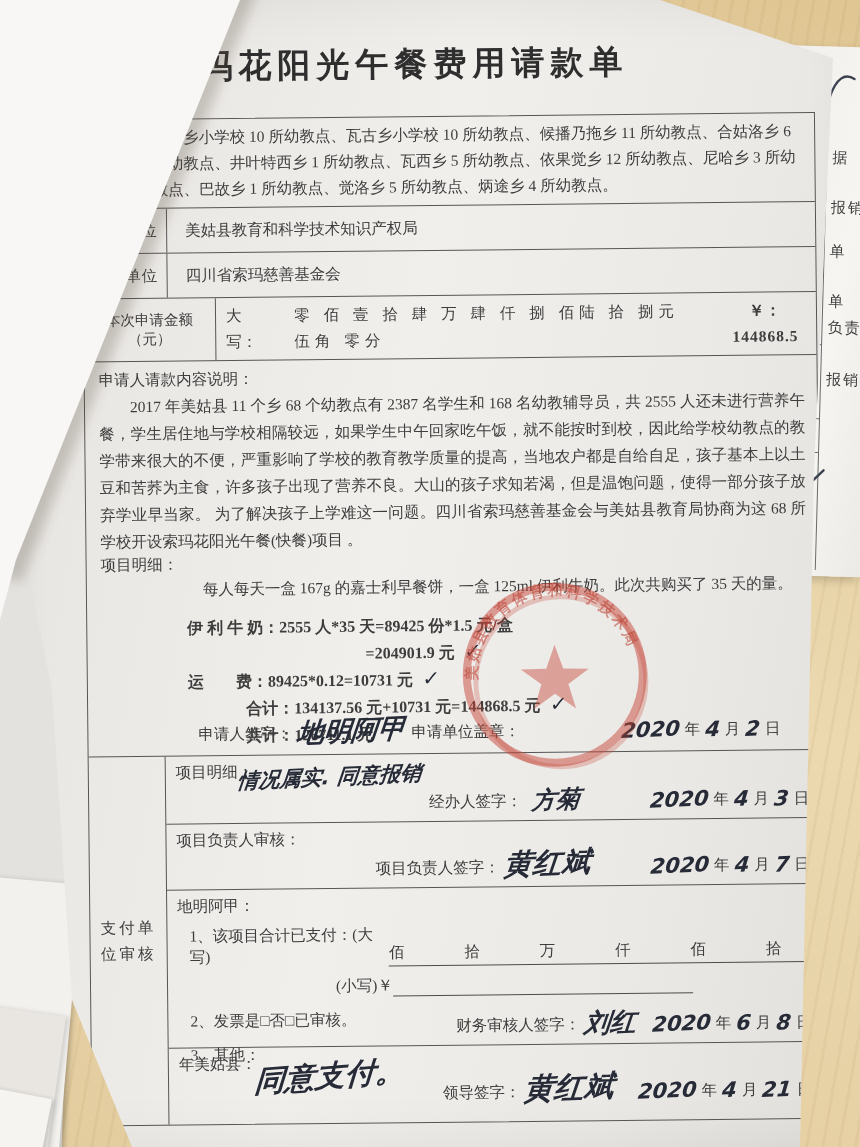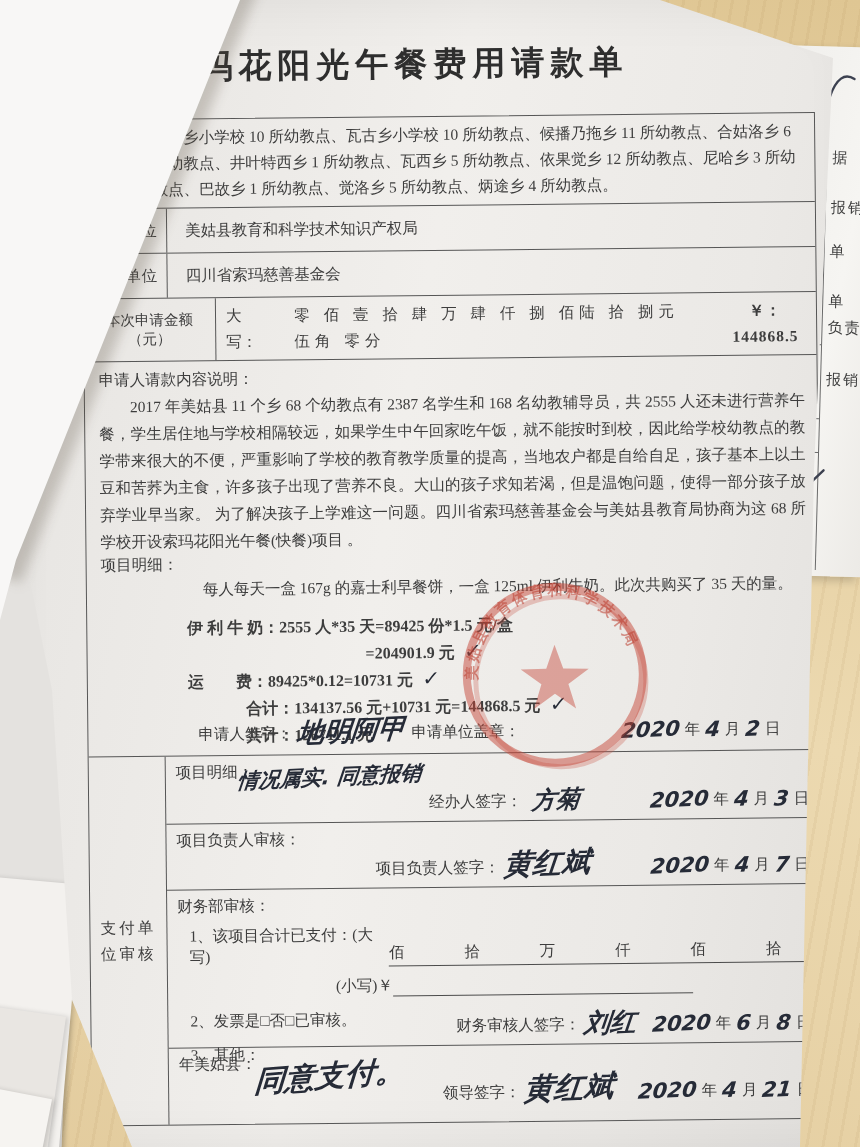--- a/index.html
+++ b/index.html
@@ -221,21 +221,21 @@
                   <span>年</span>
                 <span class="hw">4</span>
                   <span>月</span>
                 <span class="hw">7</span>
                   <span>日</span>
               </div>
             </div>
           </div>
 
           <div class="box box-fin">
-            <div class="heading">财务部审核：</div>
+            <div class="heading">地明阿甲：</div>
             <div class="fin-line1">
               <span>1、该项目合计已支付：(大写)</span>
               <span class="units">佰 拾 万 仟 佰 拾 元 角 分</span>
             </div>
             <div class="fin-line2">
               <span>(小写)￥</span>
               <span class="uline"></span>
             </div>
             <div class="fin-item">2、发票是□否□已审核。</div>
             <div class="fin-item">3、其他：</div>

